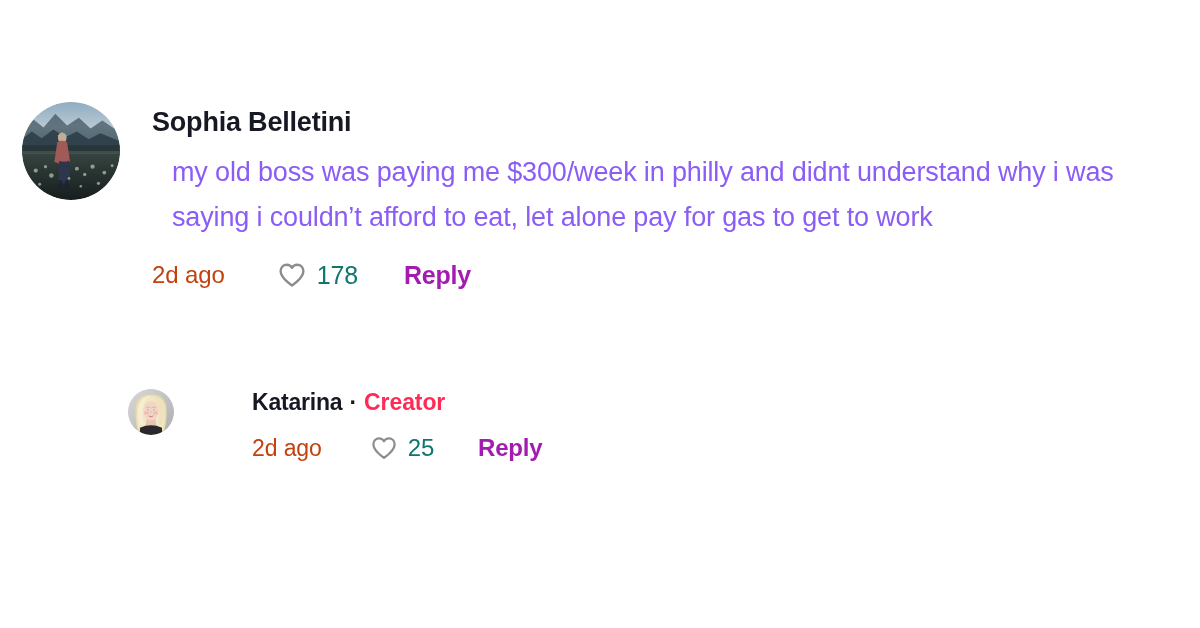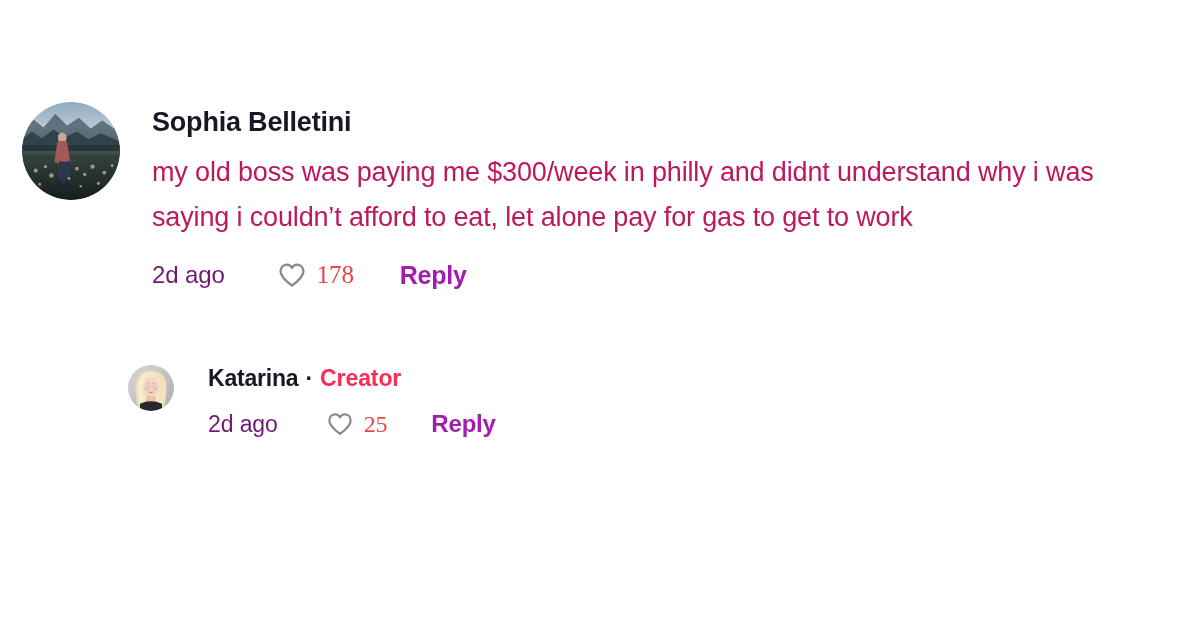--- a/index.html
+++ b/index.html
@@ -30,22 +30,23 @@
     display: flex;
     align-items: flex-start;
   }
   .comment--root {
     left: 22px;
     top: 102px;
     width: 1160px;
   }
   .comment--reply {
     left: 128px;
-    top: 363px;
+    top: 387px;
     width: 1050px;
+    gap: 44px;
   }
 
   .avatar {
     border-radius: 50%;
     flex: 0 0 auto;
     overflow: hidden;
     position: relative;
     background: #dcdcdc;
   }
   .avatar--root {
@@ -91,22 +92,23 @@
   }
   .creator-badge {
     font-weight: bold;
     font-size: 23px;
     color: #fe2c55;
     letter-spacing: -0.1px;
     text-align: center;
   }
 
   .text {
-    color: #be185d;
+    color: #8b5cf6;
     letter-spacing: -0.15px;
+    margin-left: 20px;
   }
   .text--root {
     font-size: 27px;
     line-height: 45px;
     margin-top: 12px;
     max-width: 1010px;
   }
   .text--reply {
     font-size: 25px;
     line-height: 36px;
@@ -115,42 +117,41 @@
 
   .meta {
     display: flex;
     align-items: center;
     white-space: nowrap;
   }
   .meta--root { margin-top: 20px; }
   .meta--reply { margin-top: 18px; }
 
   .timestamp {
-    color: #701a75;
+    color: #c2410c;
     letter-spacing: -0.1px;
   }
   .meta--root .timestamp { font-size: 24px; }
   .meta--reply .timestamp { font-size: 23px; }
 
   .like-group {
     display: flex;
     align-items: center;
   }
   .meta--root .like-group { margin-left: 52px; }
   .meta--reply .like-group { margin-left: 48px; }
 
   .heart-icon { display: block; flex: 0 0 auto; }
   .meta--root .heart-icon { width: 30px; height: 30px; }
   .meta--reply .heart-icon { width: 28px; height: 28px; }
 
   .like-count {
-    color: #ef4444;
+    color: #0f766e;
     margin-left: 10px;
     letter-spacing: -0.2px;
-    font-family: Liberation Serif, serif;
   }
   .meta--root .like-count { font-size: 25px; }
   .meta--reply .like-count { font-size: 24px; text-align: right; }
 
   .reply-btn {
     font-weight: bold;
     color: #a21caf;
     letter-spacing: -0.2px;
     cursor: pointer;
   }

